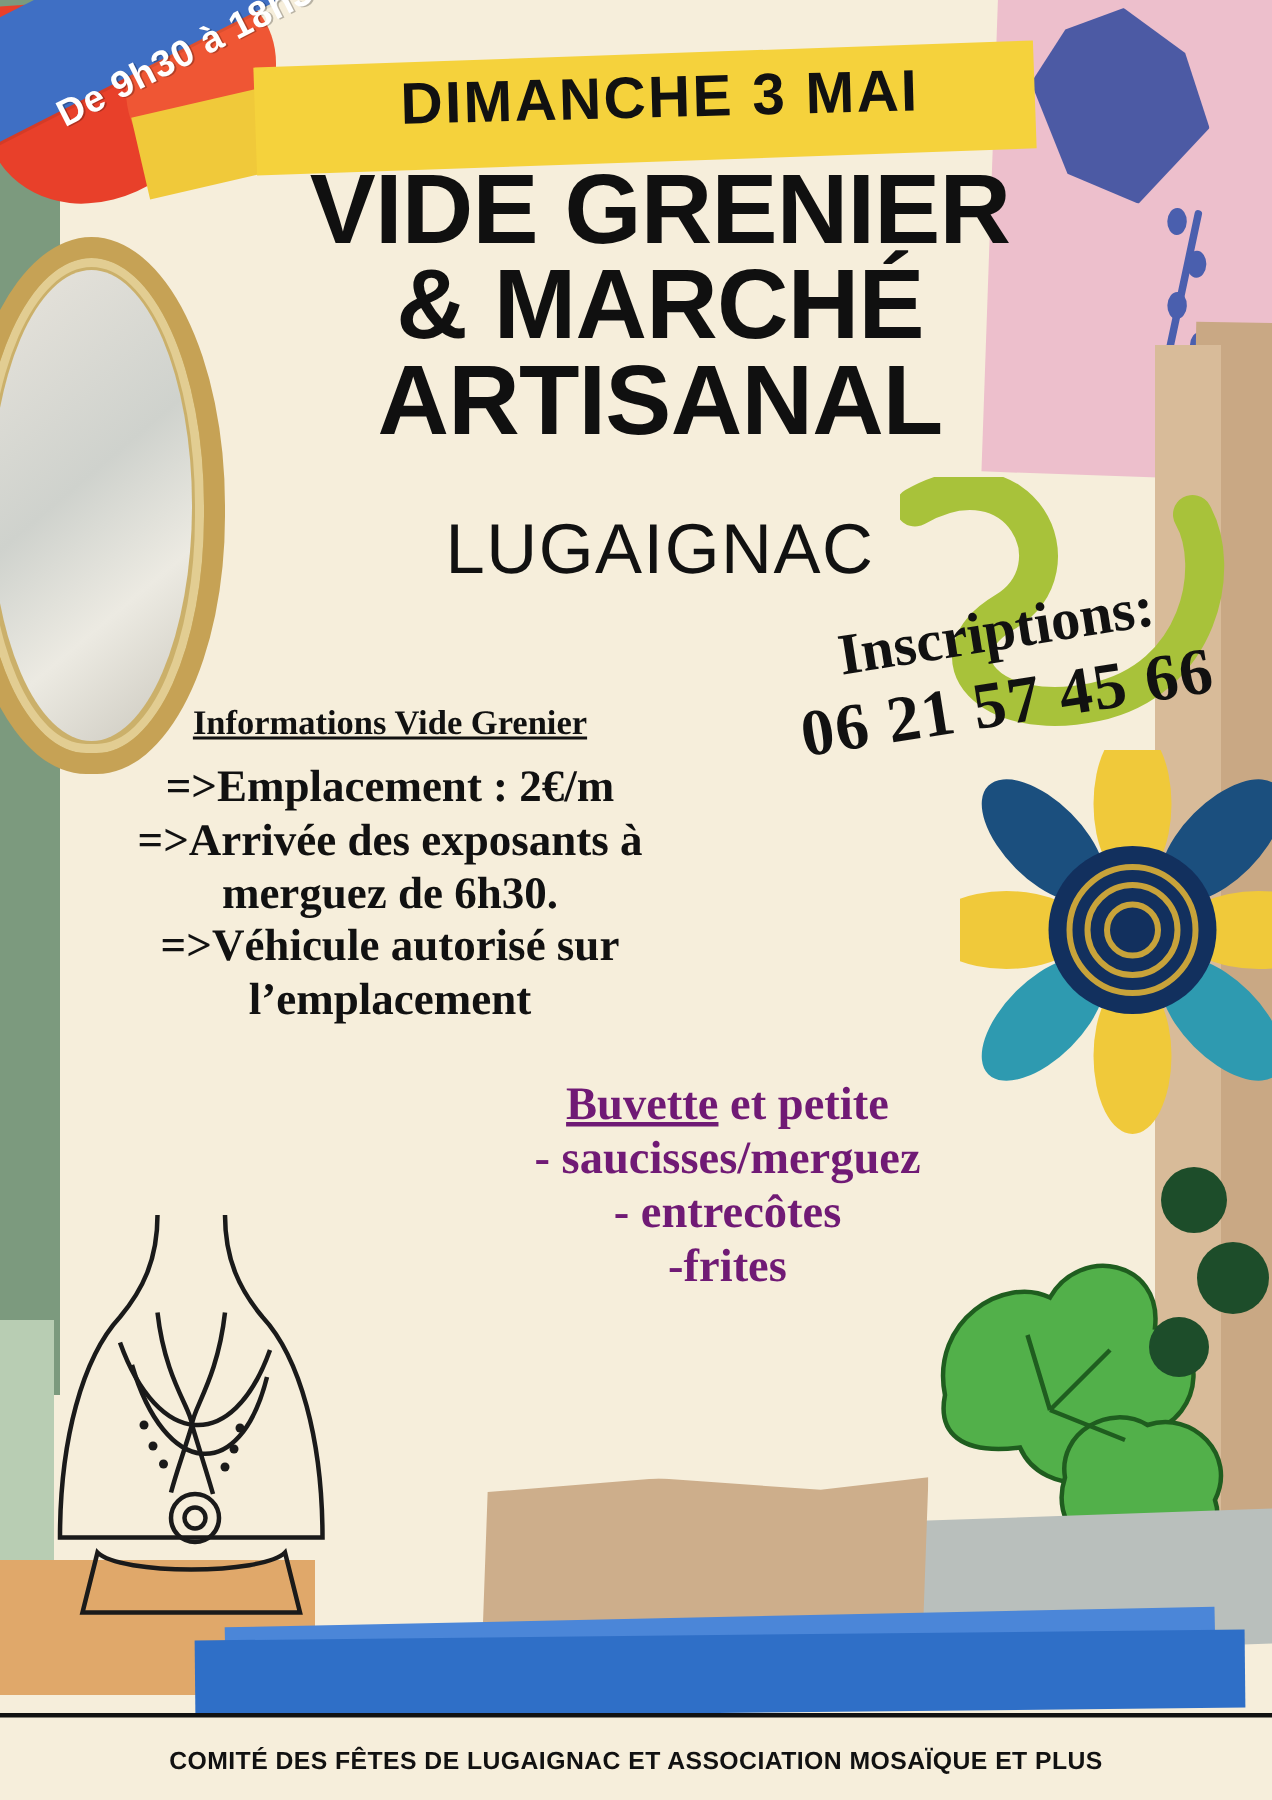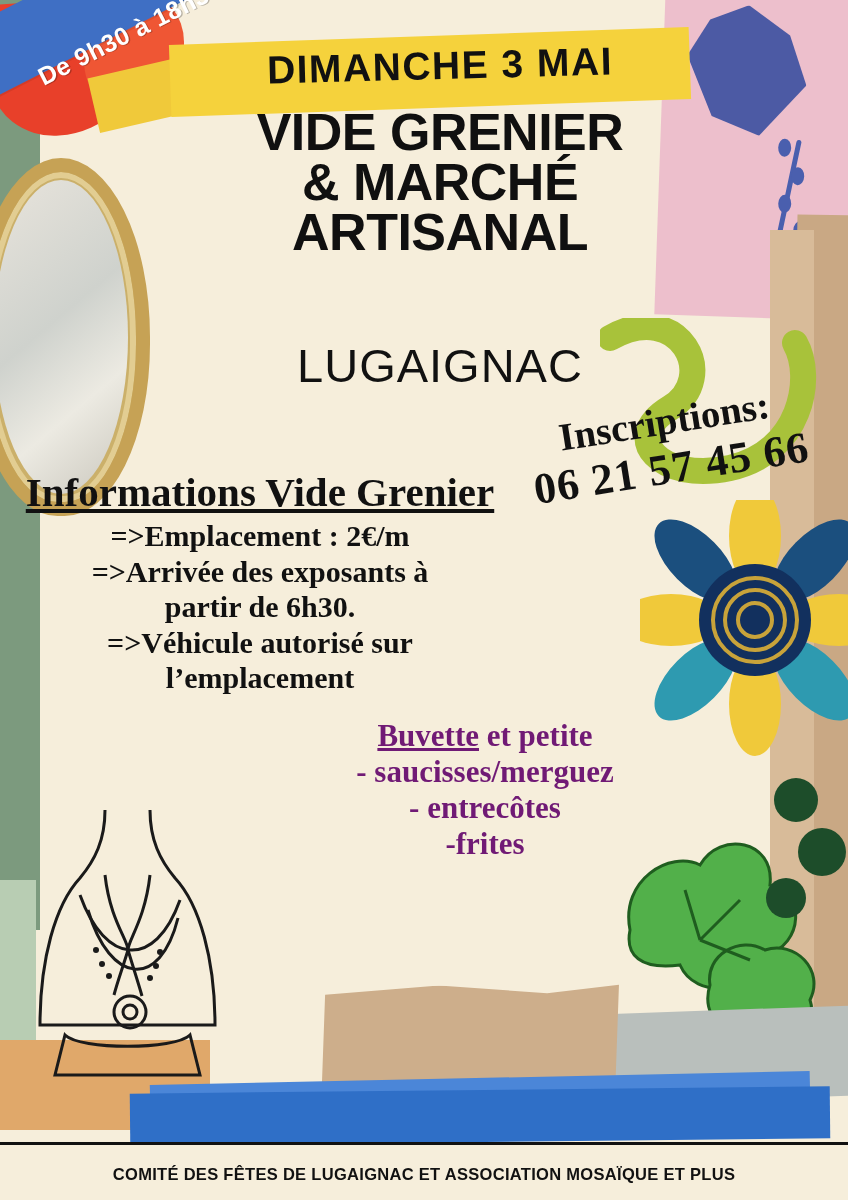--- a/index.html
+++ b/index.html
@@ -233,21 +233,21 @@
     font-weight: 800;
     letter-spacing: 1.5px;
     color: #111;
     transform: rotate(-1.5deg);
   }
   .title {
     position: absolute;
     left: 150px; top: 108px;
     width: 580px;
     text-align: center;
-    font-size: 52px;
+    font-size: 66px;
     line-height: 0.96;
     font-weight: 800;
     letter-spacing: -0.5px;
     color: #101010;
   }
   .title-line { display: block; white-space: nowrap; }
   .town {
     position: absolute;
     left: 170px; top: 338px;
     width: 540px;
@@ -277,23 +277,23 @@
     width: 500px;
     text-align: center;
     font-family: "Liberation Serif", serif;
     font-weight: 700;
     color: #111;
     font-size: 30px;
     line-height: 1.18;
   }
   .info-block .hd {
     text-decoration: underline;
-    font-size: 41px;
+    font-size: 23px;
     display: block;
-    margin-bottom: 2px;
+    margin-bottom: 12px;
     text-align: center;
   }
   .info-block .ln { display: block; }
 
   .buvette-block {
     position: absolute;
     left: 250px; top: 718px;
     width: 470px;
     text-align: center;
     font-family: "Liberation Serif", serif;
@@ -435,21 +435,21 @@
 
   <div class="inscriptions">
     <span class="lab">Inscriptions:</span>
     <span class="num">06 21 57 45 66</span>
   </div>
 
   <div class="info-block">
     <span class="hd">Informations Vide Grenier</span>
     <span class="ln">=&gt;Emplacement : 2€/m</span>
     <span class="ln">=&gt;Arrivée des exposants à</span>
-    <span class="ln">partir de 6h30.</span>
+    <span class="ln">merguez de 6h30.</span>
     <span class="ln">=&gt;Véhicule autorisé sur</span>
     <span class="ln">l’emplacement</span>
   </div>
 
   <div class="buvette-block">
     <span class="hd"><span class="u">Buvette</span><span> et petite</span></span>
     <span class="ln">- saucisses/merguez</span>
     <span class="ln">- entrecôtes</span>
     <span class="ln">-frites</span>
   </div>

